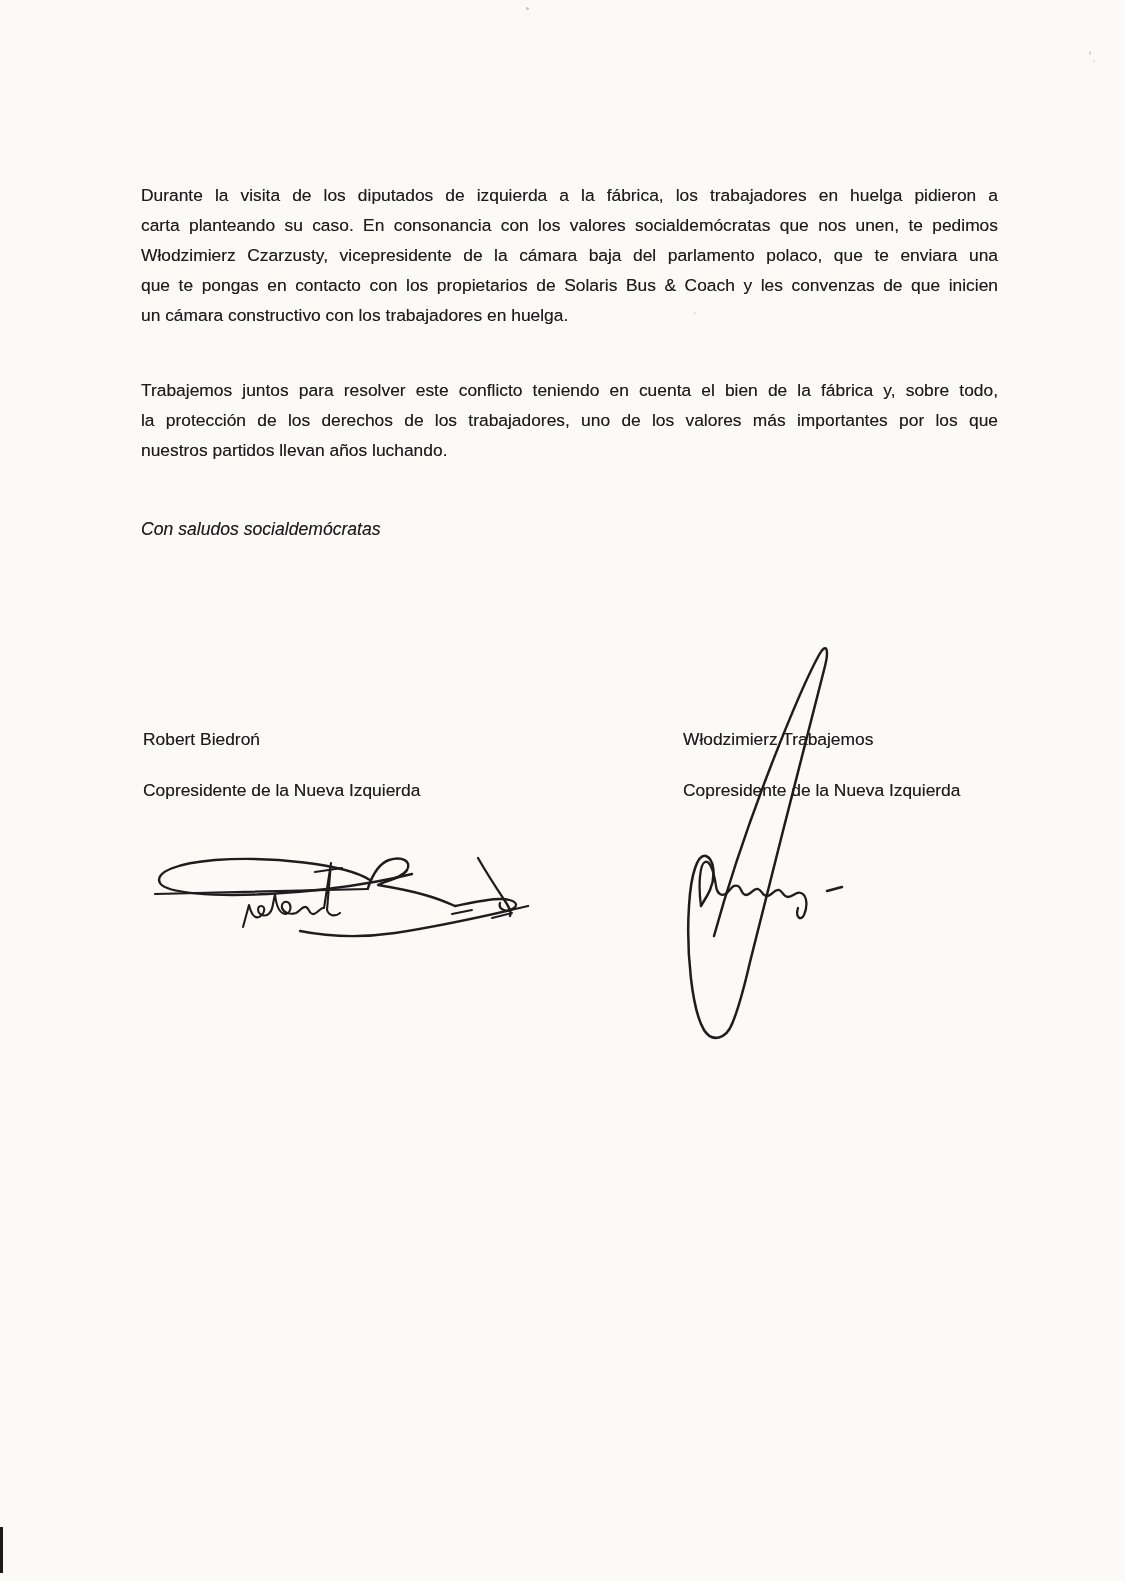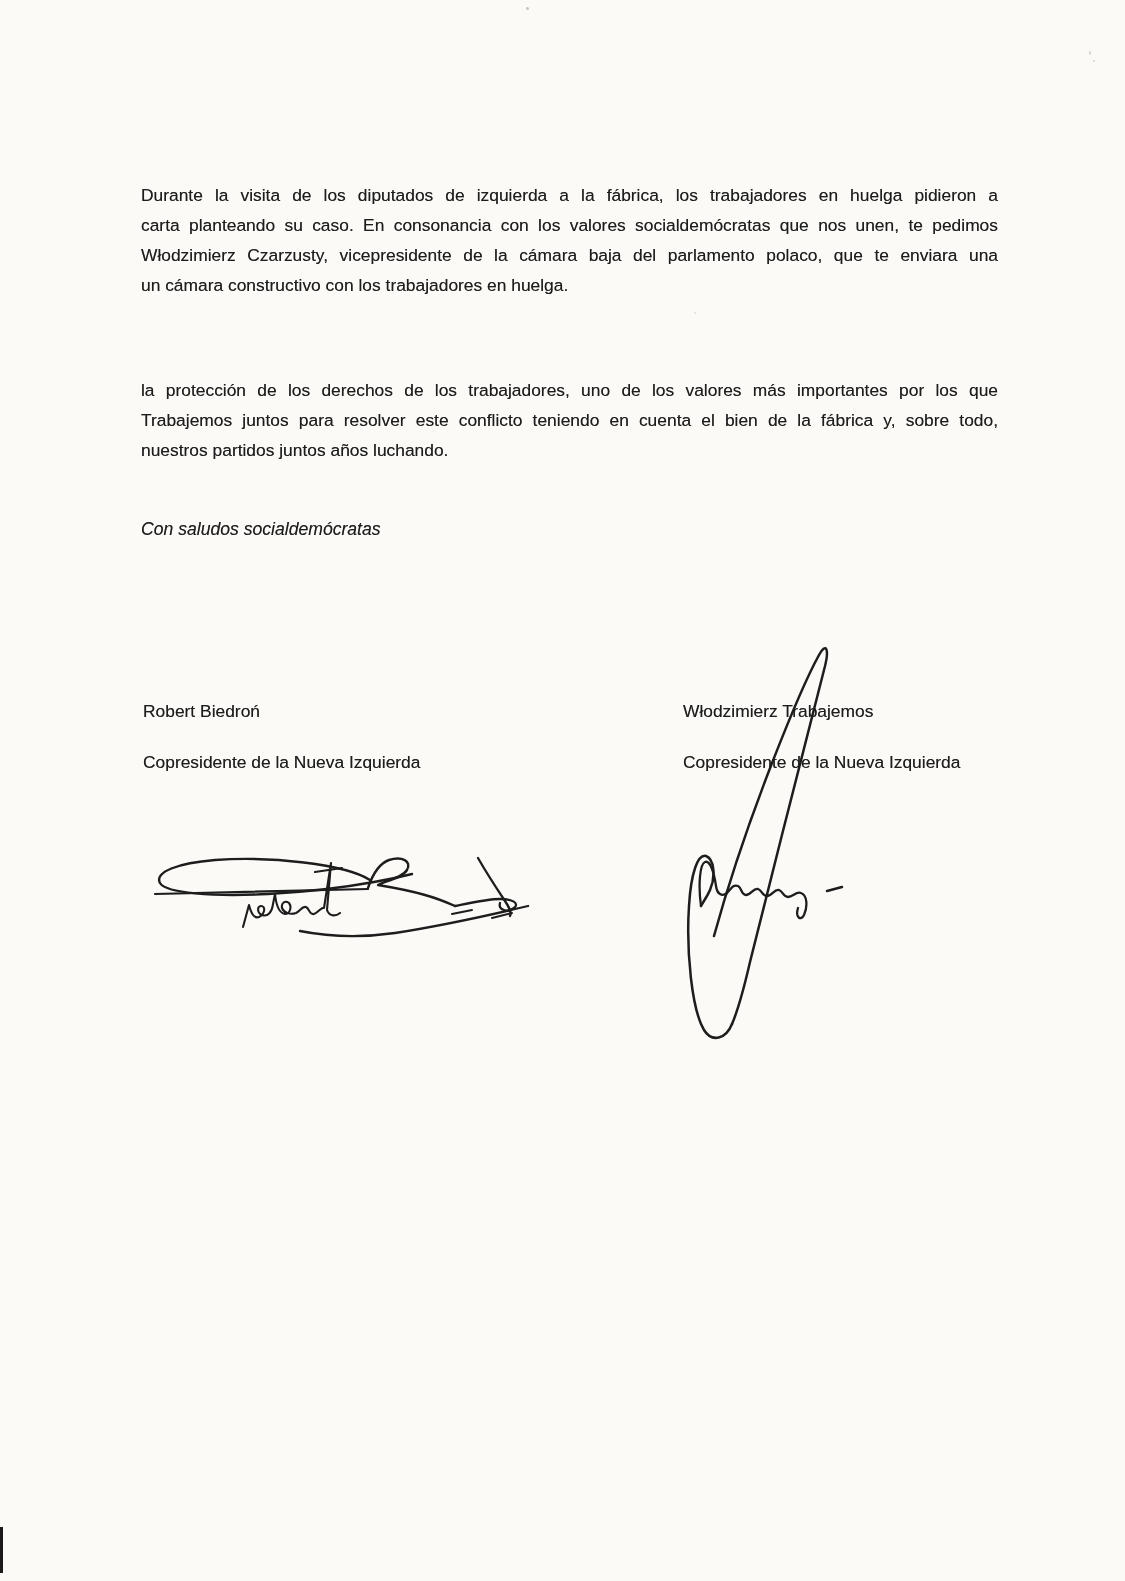--- a/index.html
+++ b/index.html
@@ -35,20 +35,21 @@
     font-size:17.6px;
     font-style:italic;
     text-shadow:0 0 0.5px rgba(20,20,20,.5);
   }
   .sig-name,.sig-title{
     position:absolute;
     font-size:17.4px;
     line-height:22px;
     text-shadow:0 0 0.5px rgba(20,20,20,.55);
     white-space:nowrap;
+    margin-top:28px;
   }
   .sig-svg{position:absolute;}
   .sig-svg path{
     fill:none;
     stroke:var(--ink);
     stroke-linecap:round;
     stroke-linejoin:round;
   }
   .edge-mark{
     position:absolute;
@@ -63,27 +64,28 @@
 </style>
 </head>
 <body>
 
 <div class="page">
 
   <div class="para" style="top:168px;margin-top:12px;">
     <div class="jline">Durante la visita de los diputados de izquierda a la fábrica, los trabajadores en huelga pidieron a</div>
     <div class="jline">carta planteando su caso. En consonancia con los valores socialdemócratas que nos unen, te pedimos</div>
     <div class="jline">Włodzimierz Czarzusty, vicepresidente de la cámara baja del parlamento polaco, que te enviara una</div>
+    <div class="jline">que te pongas en contacto con los propietarios de Solaris Bus &amp; Coach y les convenzas de que inicien</div>
     <div class="jline last">un cámara constructivo con los trabajadores en huelga.</div>
   </div>
 
   <div class="para" style="top:375px;">
+    <div class="jline">Trabajemos juntos para resolver este conflicto teniendo en cuenta el bien de la fábrica y, sobre todo,</div>
     <div class="jline">la protección de los derechos de los trabajadores, uno de los valores más importantes por los que</div>
-    <div class="jline">Trabajemos juntos para resolver este conflicto teniendo en cuenta el bien de la fábrica y, sobre todo,</div>
-    <div class="jline last">nuestros partidos juntos años luchando.</div>
+    <div class="jline last">nuestros partidos llevan años luchando.</div>
   </div>
 
   <div class="closing">Con saludos socialdemócratas</div>
 
   <div class="sig-name" style="left:143px;top:700px;">Robert Biedroń</div>
   <div class="sig-title" style="left:143px;top:751px;">Copresidente de la Nueva Izquierda</div>
 
   <div class="sig-name" style="left:683px;top:700px;">Włodzimierz Trabajemos</div>
   <div class="sig-title" style="left:683px;top:751px;">Copresidente de la Nueva Izquierda</div>
 

